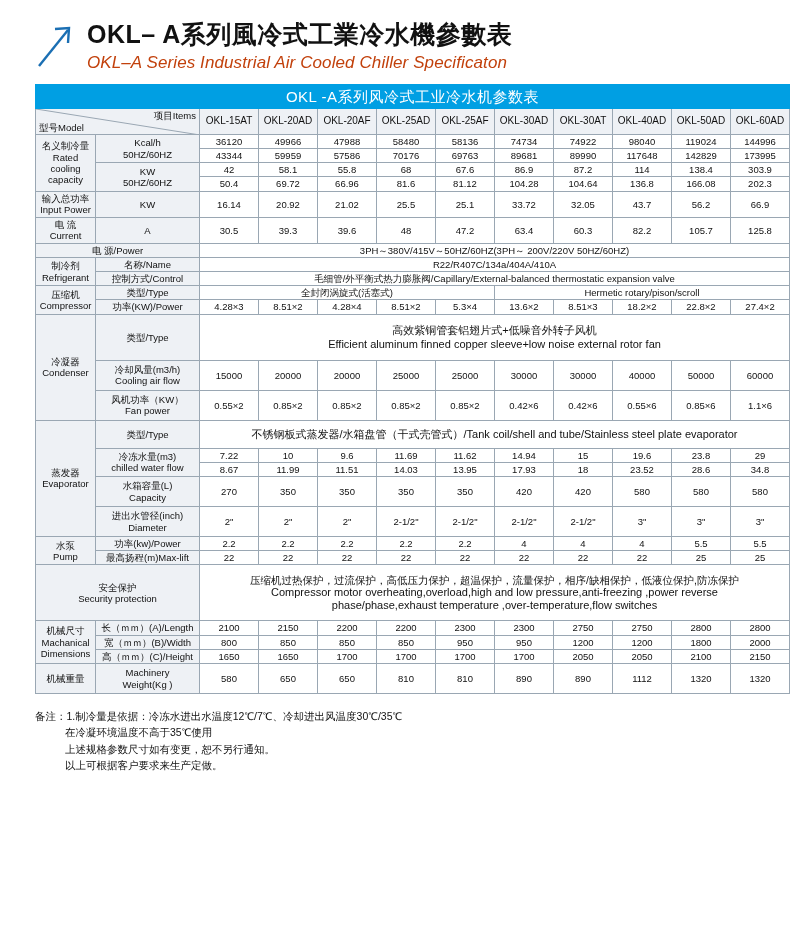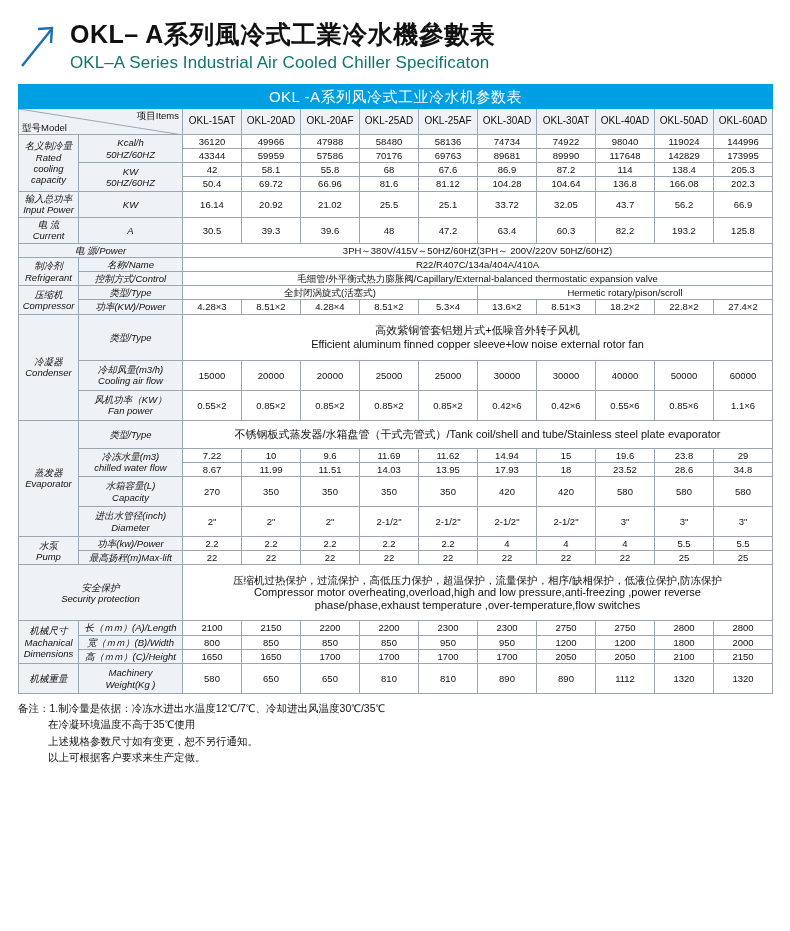--- a/index.html
+++ b/index.html
@@ -7,33 +7,33 @@
     margin: 0; padding: 0;
     background: #ffffff;
   }
   body {
     width: 790px;
     min-height: 931px;
     font-family: "Liberation Sans", sans-serif;
     color: #000;
     -webkit-font-smoothing: antialiased;
   }
-  .page { position: relative; width: 772px; padding: 18px 18px 10px 18px; }
+  .page { position: relative; width: 772px; padding: 18px 18px 10px 35px; }
 
   
   .header { display: flex; align-items: flex-start; gap: 10px; margin-bottom: 10px; }
   .logo-mark { width: 42px; height: 48px; flex: 0 0 42px; position: relative; margin-top: 4px; }
   .titles { padding-top: 2px; }
   .title-cn {
     font-size: 25px; font-weight: bold; letter-spacing: 0.5px;
     line-height: 1.15; color: #111;
   }
   .title-en {
-    font-size: 17px; font-weight: normal; color: #0f766e;
-    line-height: 1.3; margin-top: 3px; letter-spacing: 0.1px;
+    font-size: 17px; font-weight: normal; color: #c2410c;
+    line-height: 1.3; margin-top: 3px; letter-spacing: 0.1px; font-style: italic;
   }
 
   
   table.spec {
     border-collapse: collapse;
     width: 754px;
     table-layout: fixed;
     font-size: 9.5px;
     color: #111;
   }
@@ -47,42 +47,42 @@
   }
   .banner {
     background: #009fe3;
     color: #ffffff;
     font-size: 15px;
     font-weight: bold;
     height: 24px;
     letter-spacing: 0.5px;
     border: 1px solid #009fe3 !important;
   }
-  .lbl { background: #eef1f5; font-style: italic; }
+  .lbl { background: #eef1f5; }
   .mcell { background: #eef1f5; font-size: 10px; font-weight: normal; }
   .corner {
     background: #eef1f5;
     position: relative;
     padding: 0;
     height: 26px;
   }
   .corner .diag {
     position: absolute; inset: 0;
   }
   .corner .tl {
     position: absolute; left: 3px; bottom: 1px; font-size: 9.5px; margin-top: 12px;
   }
   .corner .br {
     position: absolute; right: 3px; top: 1px; font-size: 9.5px;
   }
   .two-line span { display: block; }
   .tall { height: 26px; }
   .val { background: #ffffff; }
   .note-block {
-    margin-top: 6px;
+    margin-top: 14px;
     font-size: 10.5px;
     line-height: 1.55;
     color: #111;
   }
   .note-block div { white-space: pre; }
   .note-indent-1 { padding-left: 18px; }
   .note-indent-2 { padding-left: 30px; }
   .footer-note { margin-top: 6px; font-size: 10.5px; line-height: 1.5; }
   .notes-en { font-size: 10.5px; }
 </style>
@@ -200,21 +200,21 @@
 50HZ/60HZ</td>
         <td class="val">42</td>
         <td class="val">58.1</td>
         <td class="val">55.8</td>
         <td class="val">68</td>
         <td class="val">67.6</td>
         <td class="val">86.9</td>
         <td class="val">87.2</td>
         <td class="val">114</td>
         <td class="val">138.4</td>
-        <td class="val">205.3</td>
+        <td class="val">303.9</td>
       </tr>
       <tr>
         <td class="val">50.4</td>
         <td class="val">69.72</td>
         <td class="val">66.96</td>
         <td class="val">81.6</td>
         <td class="val">81.12</td>
         <td class="val">104.28</td>
         <td class="val">104.64</td>
         <td class="val">136.8</td>
@@ -243,21 +243,21 @@
 Current</td>
         <td class="lbl">A</td>
         <td class="val">30.5</td>
         <td class="val">39.3</td>
         <td class="val">39.6</td>
         <td class="val">48</td>
         <td class="val">47.2</td>
         <td class="val">63.4</td>
         <td class="val">60.3</td>
         <td class="val">82.2</td>
-        <td class="val">193.2</td>
+        <td class="val">105.7</td>
         <td class="val">125.8</td>
       </tr>
 
       <tr>
         <td class="lbl" colspan="2">电         源/Power</td>
         <td class="val" colspan="10">3PH～380V/415V～50HZ/60HZ(3PH～ 200V/220V   50HZ/60HZ)</td>
       </tr>
 
       <tr>
         <td class="lbl" rowspan="2" style="white-space:pre-line">制冷剂

